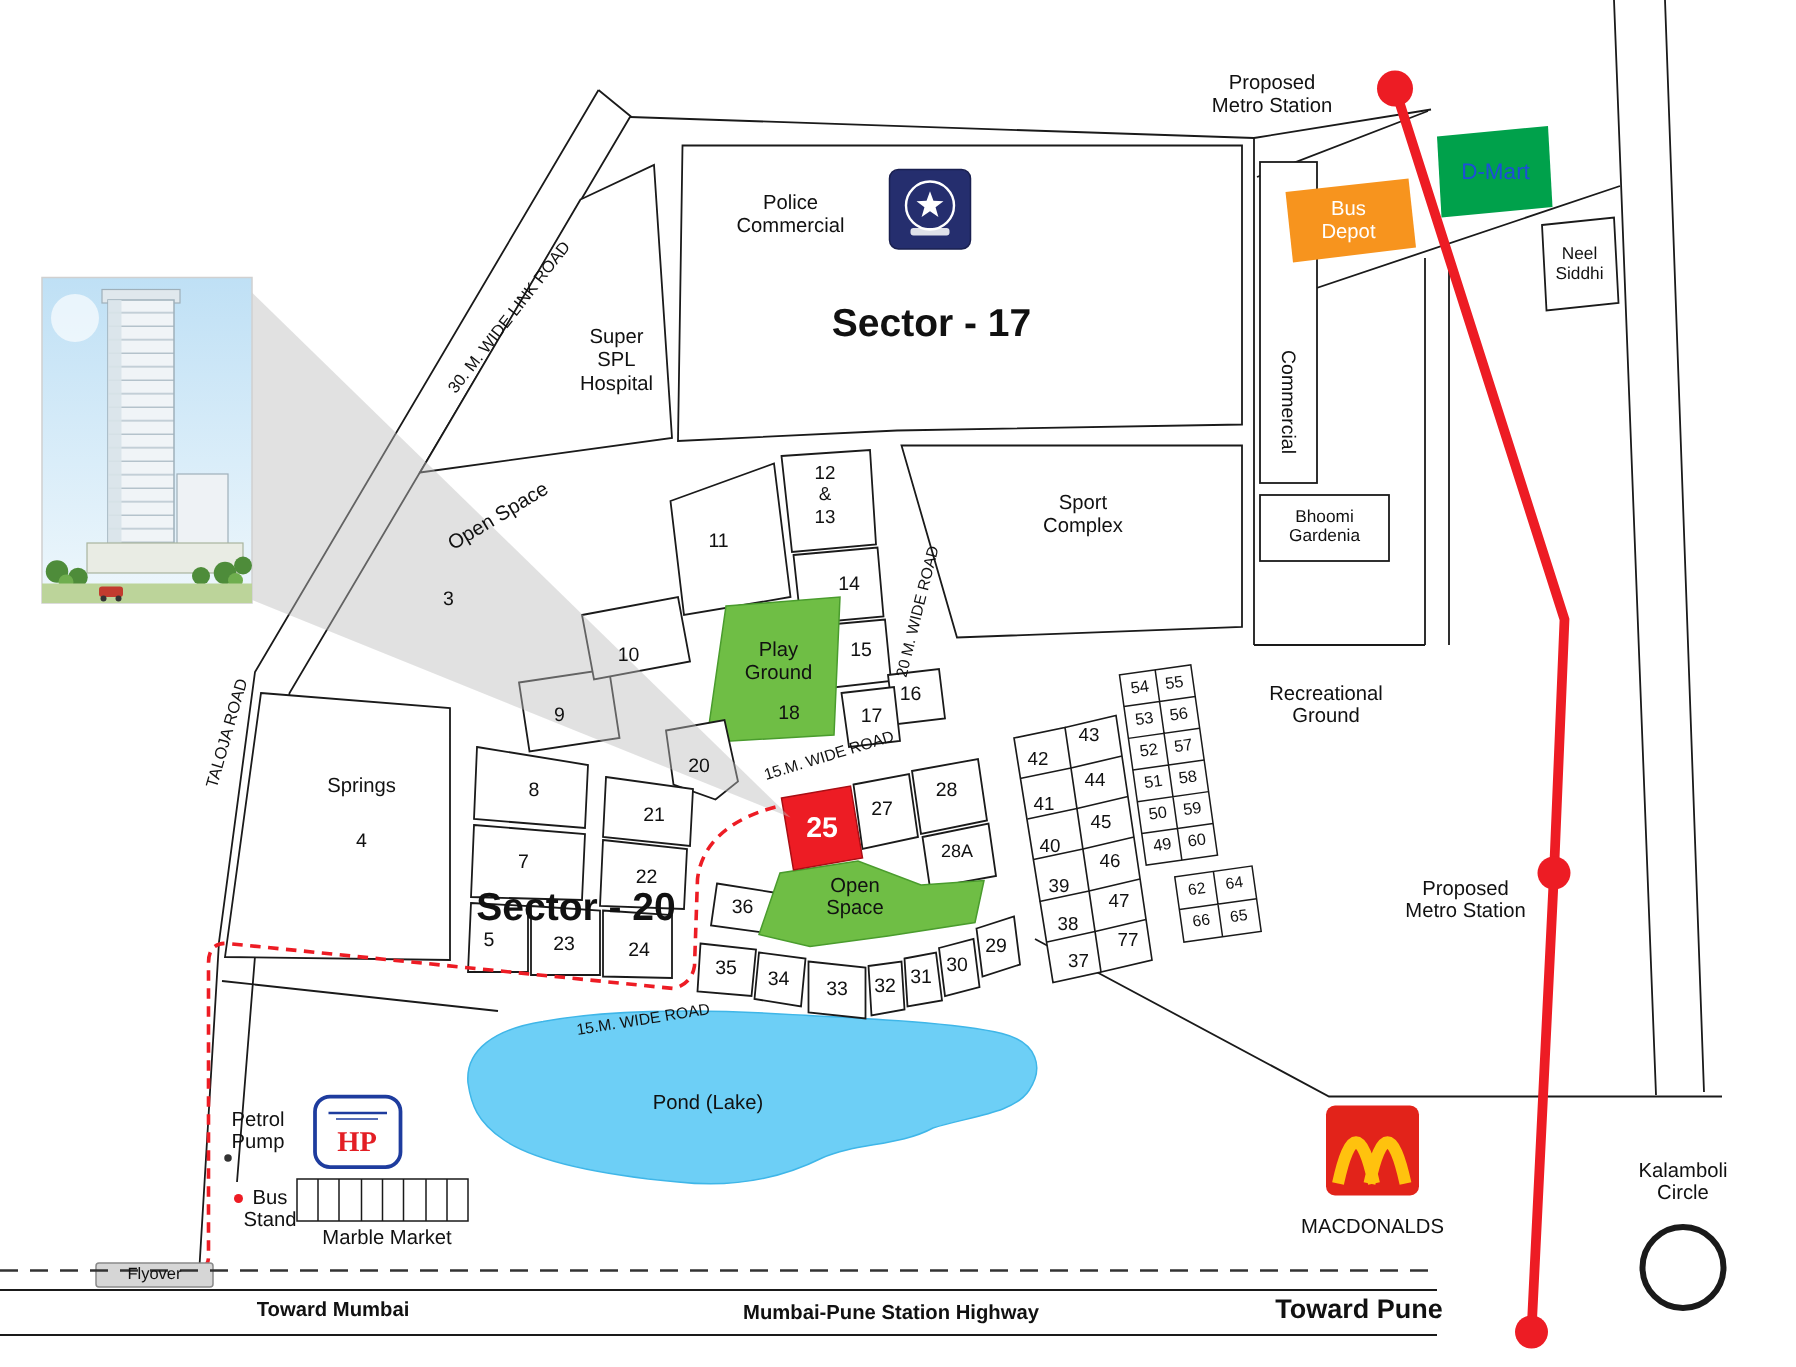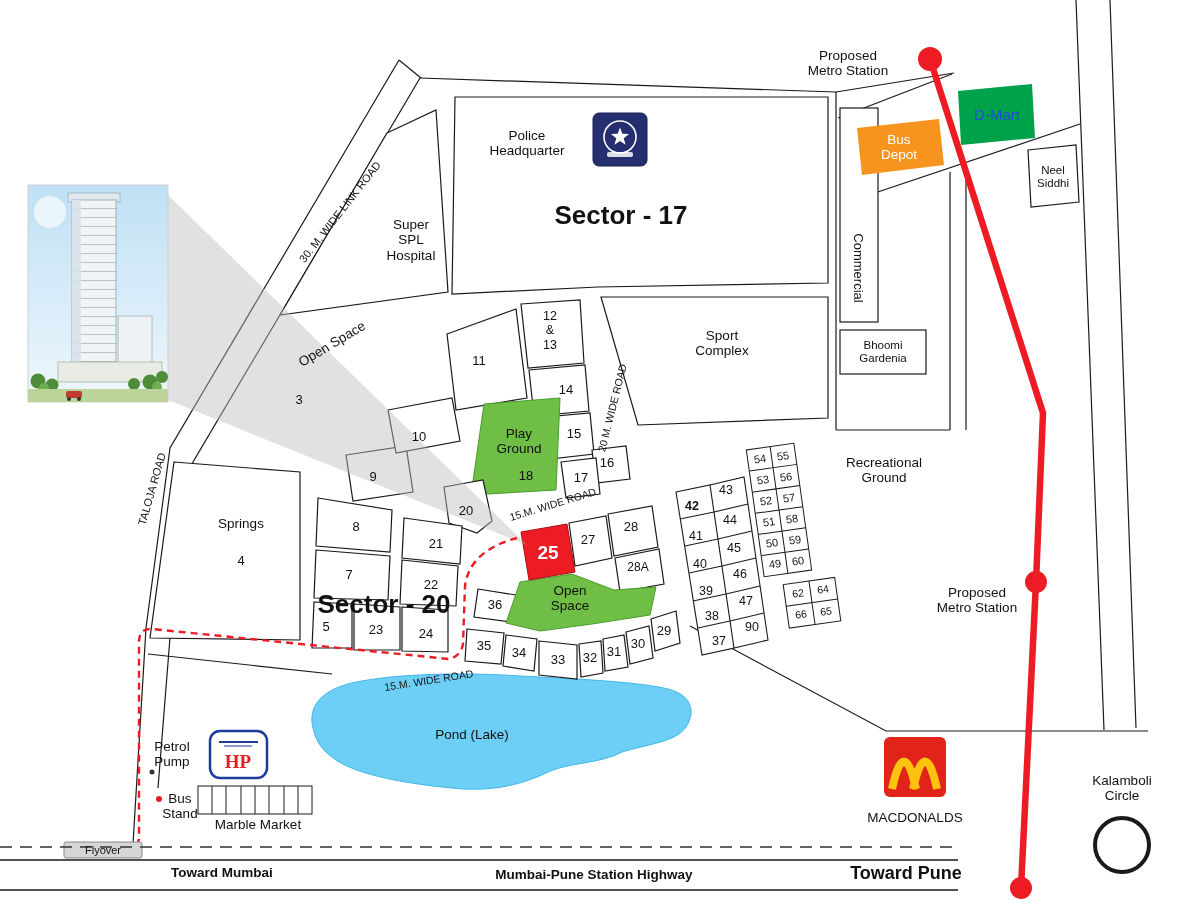--- a/index.html
+++ b/index.html
@@ -177,21 +177,21 @@
 
 <div id="label-layer">
       <div class="lbl" style="left: 848px; top: 63px; font-size: 13.5px; transform: translate(-50%, -50%) rotate(0deg);">Proposed
 Metro Station</div>
       <div class="lbl" style="left: 997px; top: 115px; font-size: 15px; transform: translate(-50%, -50%) rotate(0deg); color: #1d4ed8;">D-Mart</div>
       <div class="lbl" style="left: 899px; top: 147px; font-size: 13.5px; transform: translate(-50%, -50%) rotate(0deg); color: rgb(255, 255, 255);">Bus
 Depot</div>
       <div class="lbl" style="left: 1053px; top: 177px; font-size: 11.5px; transform: translate(-50%, -50%) rotate(0deg);">Neel
 Siddhi</div>
       <div class="lbl" style="left: 527px; top: 143px; font-size: 13.5px; transform: translate(-50%, -50%) rotate(0deg);">Police
-Headquarter</div>
+Commercial</div>
       <div class="lbl" style="left: 621px; top: 216px; font-size: 26px; transform: translate(-50%, -50%) rotate(0deg); font-weight: 700;">Sector - 17</div>
       <div class="lbl" style="left: 411px; top: 240px; font-size: 13.5px; transform: translate(-50%, -50%) rotate(0deg);">Super
 SPL
 Hospital</div>
       <div class="lbl" style="left: 340px; top: 212px; font-size: 11px; transform: translate(-50%, -50%) rotate(-52deg);">30. M. WIDE LINK ROAD</div>
       <div class="lbl" style="left: 858px; top: 268px; font-size: 13px; transform: translate(-50%, -50%) rotate(90deg);">Commercial</div>
       <div class="lbl" style="left: 883px; top: 352px; font-size: 11.5px; transform: translate(-50%, -50%) rotate(0deg);">Bhoomi
 Gardenia</div>
       <div class="lbl" style="left: 722px; top: 343px; font-size: 13.5px; transform: translate(-50%, -50%) rotate(0deg);">Sport
 Complex</div>
@@ -232,32 +232,32 @@
 Space</div>
       <div class="lbl" style="left: 495px; top: 605px; font-size: 13px; transform: translate(-50%, -50%) rotate(0deg);">36</div>
       <div class="lbl" style="left: 484px; top: 646px; font-size: 13px; transform: translate(-50%, -50%) rotate(0deg);">35</div>
       <div class="lbl" style="left: 519px; top: 653px; font-size: 13px; transform: translate(-50%, -50%) rotate(0deg);">34</div>
       <div class="lbl" style="left: 558px; top: 660px; font-size: 13px; transform: translate(-50%, -50%) rotate(0deg);">33</div>
       <div class="lbl" style="left: 590px; top: 658px; font-size: 13px; transform: translate(-50%, -50%) rotate(0deg);">32</div>
       <div class="lbl" style="left: 614px; top: 652px; font-size: 13px; transform: translate(-50%, -50%) rotate(0deg);">31</div>
       <div class="lbl" style="left: 638px; top: 644px; font-size: 13px; transform: translate(-50%, -50%) rotate(0deg);">30</div>
       <div class="lbl" style="left: 664px; top: 631px; font-size: 13px; transform: translate(-50%, -50%) rotate(0deg);">29</div>
       <div class="lbl" style="left: 429px; top: 681px; font-size: 10.5px; transform: translate(-50%, -50%) rotate(-9deg);">15.M. WIDE ROAD</div>
-      <div class="lbl" style="left: 692px; top: 506px; font-size: 12.5px; transform: translate(-50%, -50%) rotate(0deg); font-weight: bold;">42</div>
+      <div class="lbl" style="left: 692px; top: 506px; font-size: 12.5px; transform: translate(-50%, -50%) rotate(0deg);">42</div>
       <div class="lbl" style="left: 726px; top: 490px; font-size: 12.5px; transform: translate(-50%, -50%) rotate(0deg);">43</div>
       <div class="lbl" style="left: 696px; top: 536px; font-size: 12.5px; transform: translate(-50%, -50%) rotate(0deg);">41</div>
       <div class="lbl" style="left: 730px; top: 520px; font-size: 12.5px; transform: translate(-50%, -50%) rotate(0deg);">44</div>
       <div class="lbl" style="left: 734px; top: 548px; font-size: 12.5px; transform: translate(-50%, -50%) rotate(0deg);">45</div>
       <div class="lbl" style="left: 700px; top: 564px; font-size: 12.5px; transform: translate(-50%, -50%) rotate(0deg);">40</div>
       <div class="lbl" style="left: 740px; top: 574px; font-size: 12.5px; transform: translate(-50%, -50%) rotate(0deg);">46</div>
       <div class="lbl" style="left: 706px; top: 591px; font-size: 12.5px; transform: translate(-50%, -50%) rotate(0deg);">39</div>
       <div class="lbl" style="left: 746px; top: 601px; font-size: 12.5px; transform: translate(-50%, -50%) rotate(0deg);">47</div>
       <div class="lbl" style="left: 712px; top: 616px; font-size: 12.5px; transform: translate(-50%, -50%) rotate(0deg); text-align: right;">38</div>
       <div class="lbl" style="left: 719px; top: 641px; font-size: 12.5px; transform: translate(-50%, -50%) rotate(0deg);">37</div>
-      <div class="lbl" style="left: 752px; top: 627px; font-size: 12.5px; transform: translate(-50%, -50%) rotate(0deg);">90</div>
+      <div class="lbl" style="left: 752px; top: 627px; font-size: 12.5px; transform: translate(-50%, -50%) rotate(0deg);">77</div>
       <div class="lbl" style="left: 760px; top: 459px; font-size: 11px; transform: translate(-50%, -50%) rotate(-8deg);">54</div>
       <div class="lbl" style="left: 783px; top: 456px; font-size: 11px; transform: translate(-50%, -50%) rotate(-8deg);">55</div>
       <div class="lbl" style="left: 763px; top: 480px; font-size: 11px; transform: translate(-50%, -50%) rotate(-8deg);">53</div>
       <div class="lbl" style="left: 786px; top: 477px; font-size: 11px; transform: translate(-50%, -50%) rotate(-8deg);">56</div>
       <div class="lbl" style="left: 766px; top: 501px; font-size: 11px; transform: translate(-50%, -50%) rotate(-8deg);">52</div>
       <div class="lbl" style="left: 789px; top: 498px; font-size: 11px; transform: translate(-50%, -50%) rotate(-8deg);">57</div>
       <div class="lbl" style="left: 769px; top: 522px; font-size: 11px; transform: translate(-50%, -50%) rotate(-8deg);">51</div>
       <div class="lbl" style="left: 792px; top: 519px; font-size: 11px; transform: translate(-50%, -50%) rotate(-8deg);">58</div>
       <div class="lbl" style="left: 772px; top: 543px; font-size: 11px; transform: translate(-50%, -50%) rotate(-8deg);">50</div>
       <div class="lbl" style="left: 795px; top: 540px; font-size: 11px; transform: translate(-50%, -50%) rotate(-8deg);">59</div>

